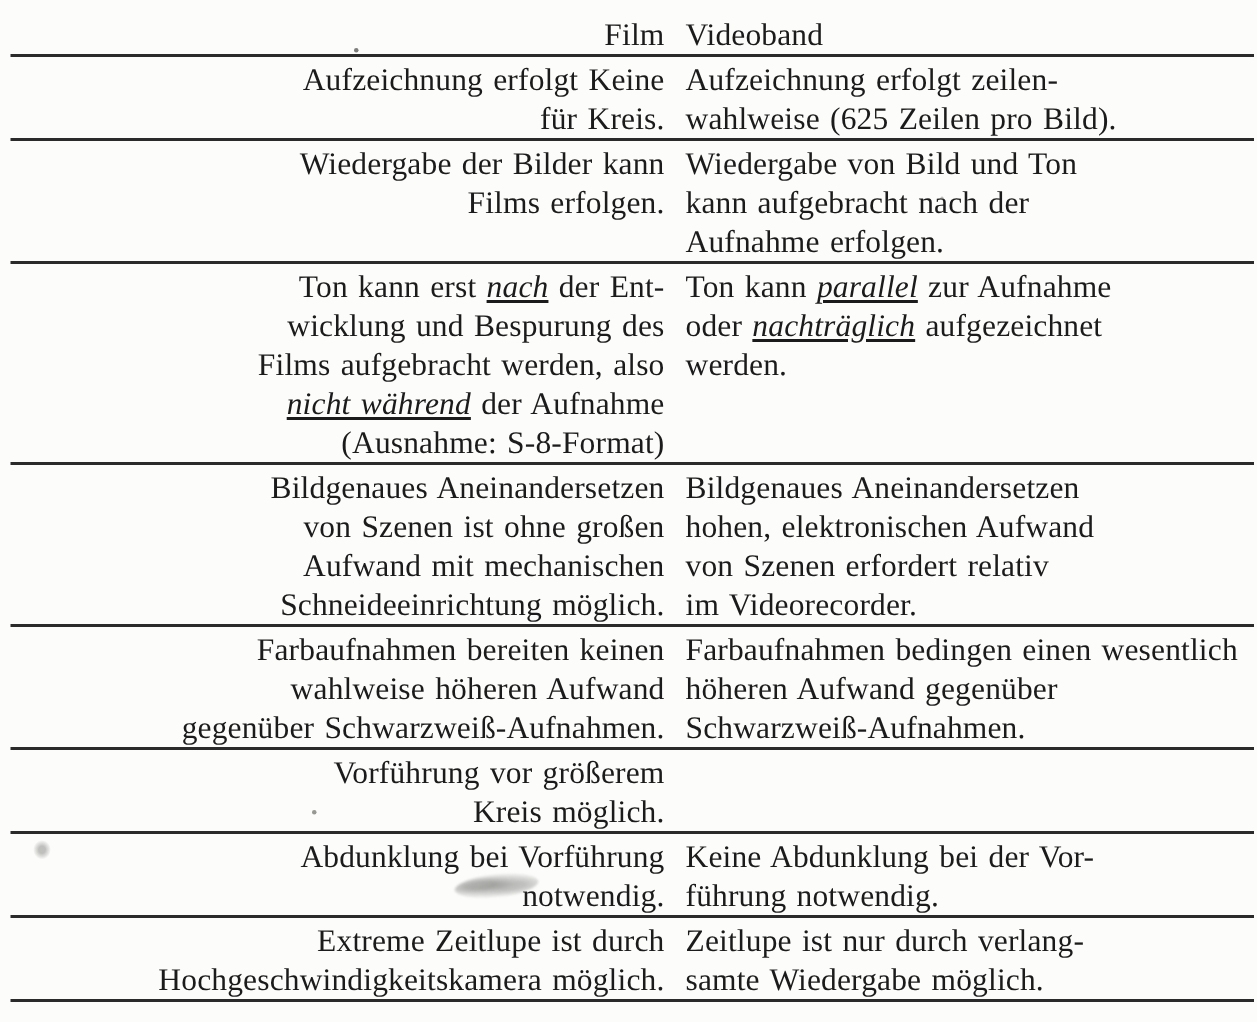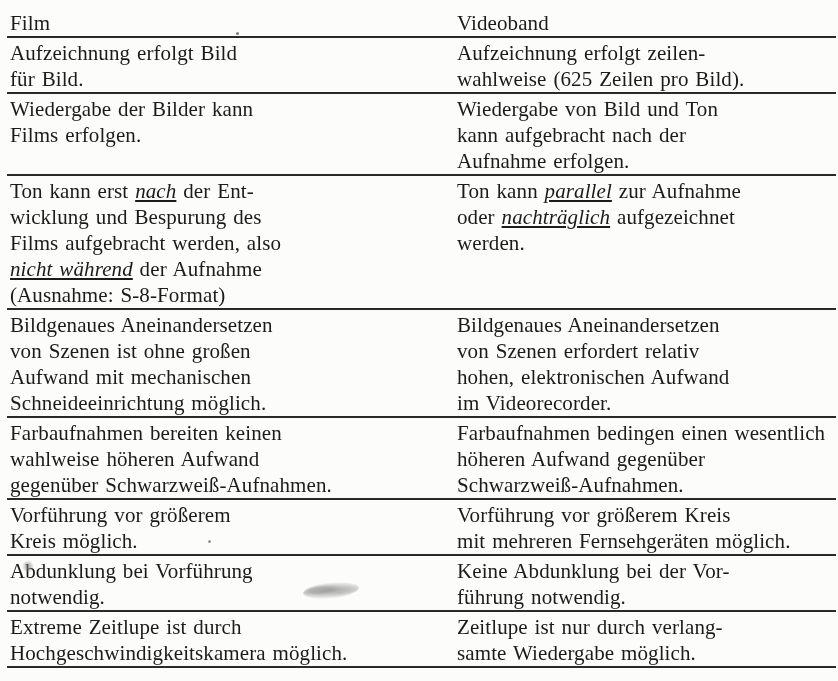--- a/index.html
+++ b/index.html
@@ -35,21 +35,21 @@
   }
   .row.header-row {
     padding: 0;
   }
   .cell {
     font-size: 21px;
     line-height: 26px;
     word-spacing: 1.5px;
     letter-spacing: 0.1px;
   }
-  .cell.film { padding-left: 3px; padding-right: 14px; }
+  .cell.film { padding-left: 3px; padding-right: 14px; text-align: right; }
   .cell.videoband { padding-right: 4px; }
   .cell em { font-style: italic; text-decoration: underline; }
   .line { white-space: nowrap; }
 
   
   .smudge {
     position: absolute;
     border-radius: 50%;
     pointer-events: none;
   }
@@ -76,22 +76,22 @@
 
 <div class="page">
   <div class="table">
     <div class="row header-row">
       <div class="cell film">Film</div>
       <div class="cell videoband">Videoband</div>
     </div>
     <div id="table-rows">
         <div class="row">
           <div class="cell film">
-            <div class="line">Aufzeichnung erfolgt Bild</div>
-            <div class="line">für Bild.</div>
+            <div class="line">Aufzeichnung erfolgt Keine</div>
+            <div class="line">für Kreis.</div>
           </div>
           <div class="cell videoband">
             <div class="line">Aufzeichnung erfolgt zeilen-</div>
             <div class="line">wahlweise (625 Zeilen pro Bild).</div>
           </div>
         </div>
         <div class="row">
           <div class="cell film">
             <div class="line">Wiedergabe der Bilder kann</div>
             <div class="line">Films erfolgen.</div>
@@ -118,45 +118,41 @@
         </div>
         <div class="row">
           <div class="cell film">
             <div class="line">Bildgenaues Aneinandersetzen</div>
             <div class="line">von Szenen ist ohne großen</div>
             <div class="line">Aufwand mit mechanischen</div>
             <div class="line">Schneideeinrichtung möglich.</div>
           </div>
           <div class="cell videoband">
             <div class="line">Bildgenaues Aneinandersetzen</div>
+            <div class="line">hohen, elektronischen Aufwand</div>
             <div class="line">von Szenen erfordert relativ</div>
-            <div class="line">hohen, elektronischen Aufwand</div>
             <div class="line">im Videorecorder.</div>
           </div>
         </div>
         <div class="row">
           <div class="cell film">
             <div class="line">Farbaufnahmen bereiten keinen</div>
             <div class="line">wahlweise höheren Aufwand</div>
             <div class="line">gegenüber Schwarzweiß-Aufnahmen.</div>
           </div>
           <div class="cell videoband">
             <div class="line">Farbaufnahmen bedingen einen wesentlich</div>
             <div class="line">höheren Aufwand gegenüber</div>
             <div class="line">Schwarzweiß-Aufnahmen.</div>
           </div>
         </div>
         <div class="row">
           <div class="cell film">
             <div class="line">Vorführung vor größerem</div>
             <div class="line">Kreis möglich.</div>
-          </div>
-          <div class="cell videoband">
-            <div class="line">Vorführung vor größerem Kreis</div>
-            <div class="line">mit mehreren Fernsehgeräten möglich.</div>
           </div>
         </div>
         <div class="row">
           <div class="cell film">
             <div class="line">Abdunklung bei Vorführung</div>
             <div class="line">notwendig.</div>
           </div>
           <div class="cell videoband">
             <div class="line">Keine Abdunklung bei der Vor-</div>
             <div class="line">führung notwendig.</div>

